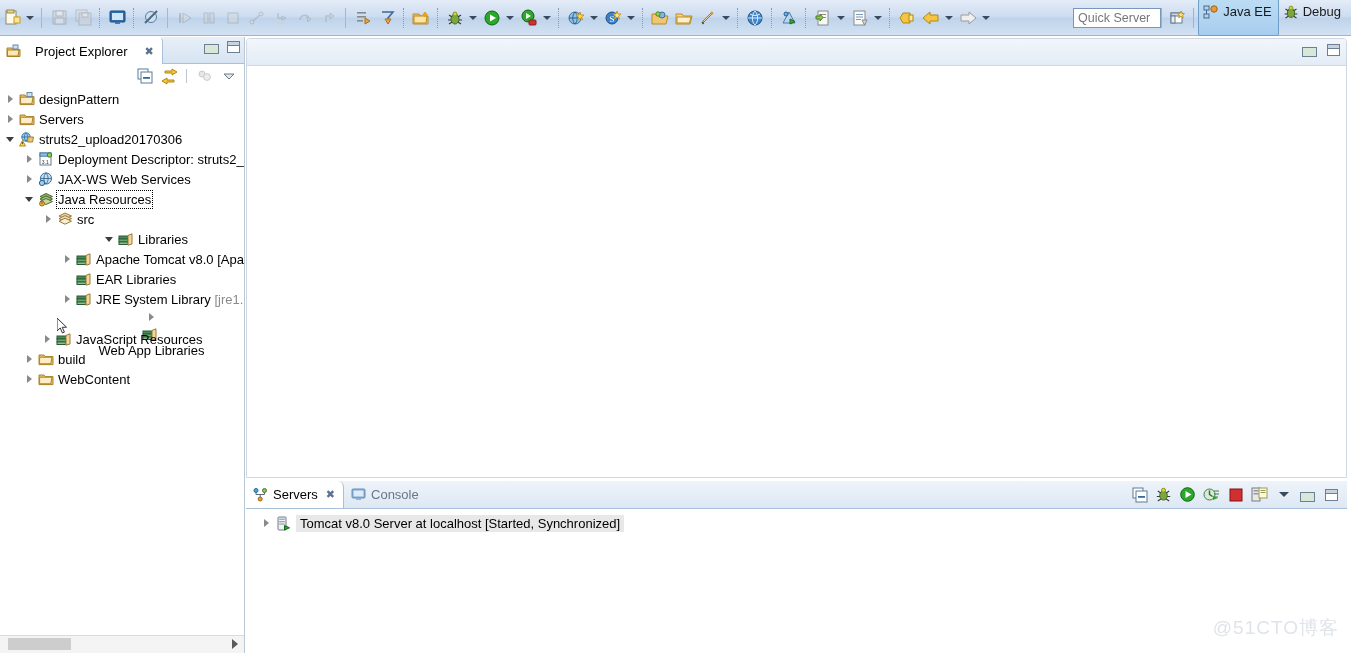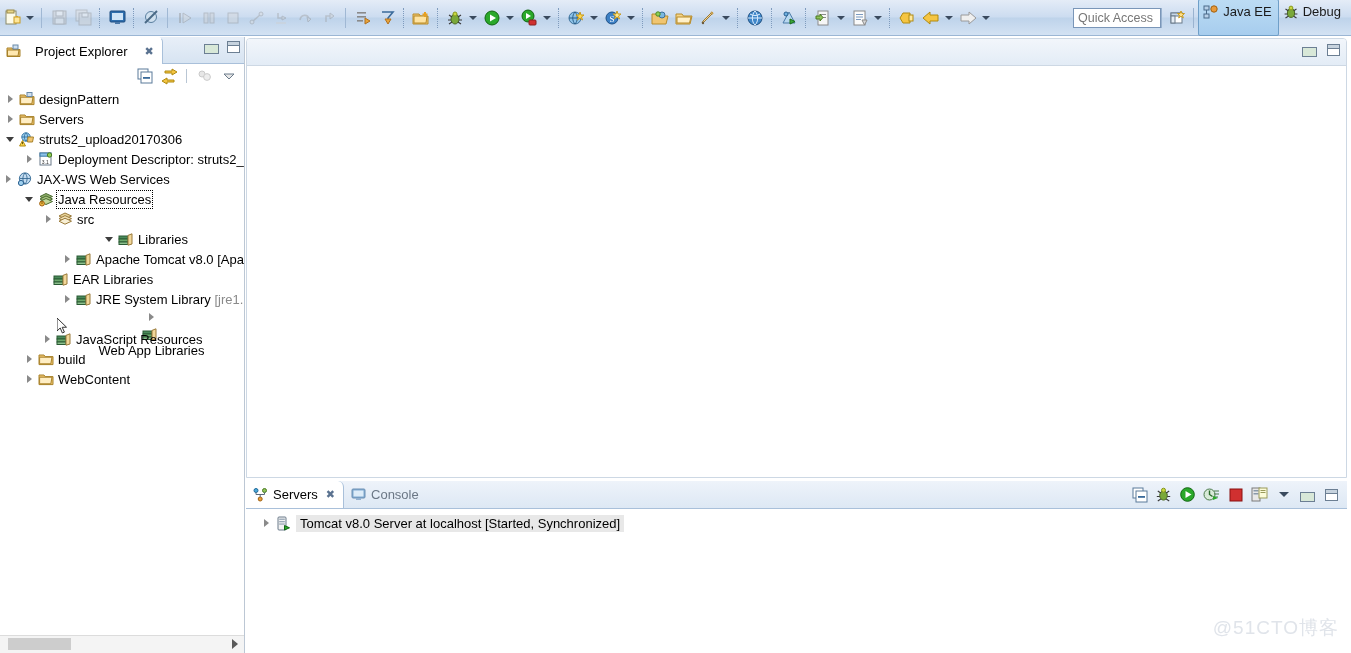--- a/index.html
+++ b/index.html
@@ -517,21 +517,21 @@
       </div>
       <div class="tb-arrow"></div>
       <div class="tb-btn" title="Forward">
         <svg class="ico" width="18" height="18" viewBox="0 0 18 18">
           <polygon points="10,3 10,6 2,6 2,12 10,12 10,15 17,9" fill="#efefef" stroke="#9a9a9a"></polygon>
         </svg>
       </div>
       <div class="tb-arrow"></div>
     </div>
 
-    <div class="quick-access">Quick Access</div>
+    <div class="quick-access">Quick Server</div>
 
     <div class="persp-bar">
       <div class="persp-divider"></div>
       <div class="persp-open" title="Open Perspective">
         <svg class="ico" width="18" height="18" viewBox="0 0 18 18">
           <rect x="2" y="4" width="11" height="10" fill="#ffffff" stroke="#6a7a8a"></rect>
           <rect x="2" y="4" width="11" height="3" fill="#c8d8e8" stroke="#6a7a8a"></rect>
           <rect x="2" y="7" width="4" height="7" fill="#e4ecf4" stroke="#6a7a8a"></rect>
           <path d="M12 2 l1 2.5 l2.5 0 l-2 1.8 l0.8 2.6 l-2.3 -1.6 l-2.3 1.6 l0.8 -2.6 l-2 -1.8 l2.5 0 z" fill="#ffe08a" stroke="#c79a20"></path>
         </svg>
@@ -656,21 +656,21 @@
           <span class="ticon">
             <svg width="16" height="16" viewBox="0 0 16 16">
               <rect x="2" y="2" width="11" height="12" fill="#ffffff" stroke="#6a7a8a"></rect>
               <rect x="2" y="2" width="11" height="3.2" fill="#8fc3e8" stroke="#3a7aa8"></rect>
               <circle cx="11.5" cy="4" r="2.2" fill="#8fd05a" stroke="#4a7a20"></circle>
               <text x="7.2" y="12.6" font-size="5" font-family="Liberation Sans, sans-serif" fill="#333" text-anchor="middle">3.1</text>
             </svg>
           </span>
           <span class="tlabel">Deployment Descriptor: struts2_u</span>
         </div>
-        <div class="tnode" style="">
+        <div class="tnode" style="padding-left: 21px;">
           <span class="twist">
             <span class="chev right"></span>
           </span>
           <span class="ticon">
             <svg width="16" height="16" viewBox="0 0 16 16">
               <circle cx="8" cy="7.5" r="5.6" fill="#c4dcf0" stroke="#3a6f9a"></circle>
               <path d="M2.6 7.5 h10.8 M8 2 c-2.8 3 -2.8 8 0 11 M8 2 c2.8 3 2.8 8 0 11" stroke="#2a5f8a" fill="none" stroke-width="0.8"></path>
               <circle cx="4" cy="12" r="2.6" fill="#9fd0ee" stroke="#2a6090"></circle>
             </svg>
           </span>
@@ -725,21 +725,21 @@
           <span class="ticon">
             <svg width="16" height="16" viewBox="0 0 16 16">
               <rect x="1" y="5" width="9" height="3" fill="#4a8a5a" stroke="#2a5a34"></rect>
               <rect x="1" y="8" width="9" height="3" fill="#6aa86a" stroke="#2a5a34"></rect>
               <rect x="1" y="11" width="9" height="2.5" fill="#8cc08c" stroke="#2a5a34"></rect>
               <path d="M10 4.4 l4 -1.6 v10.2 l-4 1.2 z" fill="#f1d79a" stroke="#9a7a3a"></path>
             </svg>
           </span>
           <span class="tlabel">Apache Tomcat v8.0 [Apac</span>
         </div>
-        <div class="tnode" style="padding-left: 36px;">
+        <div class="tnode" style="padding-left: 59px;">
           <span class="twist"></span>
           <span class="ticon">
             <svg width="16" height="16" viewBox="0 0 16 16">
               <rect x="1" y="5" width="9" height="3" fill="#4a8a5a" stroke="#2a5a34"></rect>
               <rect x="1" y="8" width="9" height="3" fill="#6aa86a" stroke="#2a5a34"></rect>
               <rect x="1" y="11" width="9" height="2.5" fill="#8cc08c" stroke="#2a5a34"></rect>
               <path d="M10 4.4 l4 -1.6 v10.2 l-4 1.2 z" fill="#f1d79a" stroke="#9a7a3a"></path>
             </svg>
           </span>
           <span class="tlabel">EAR Libraries</span>

